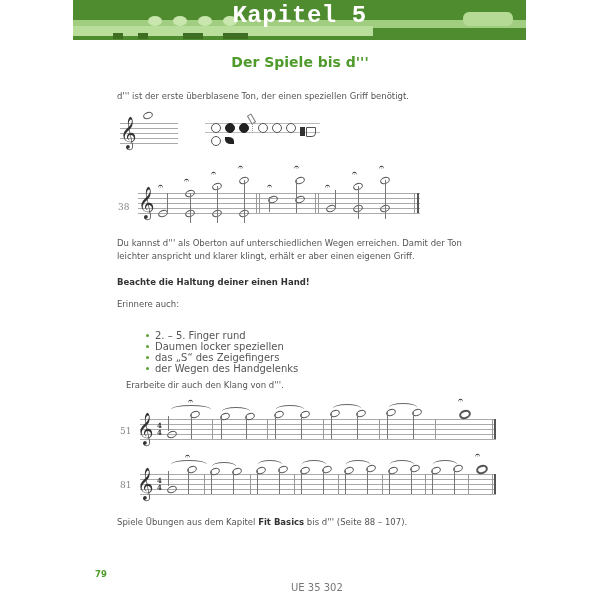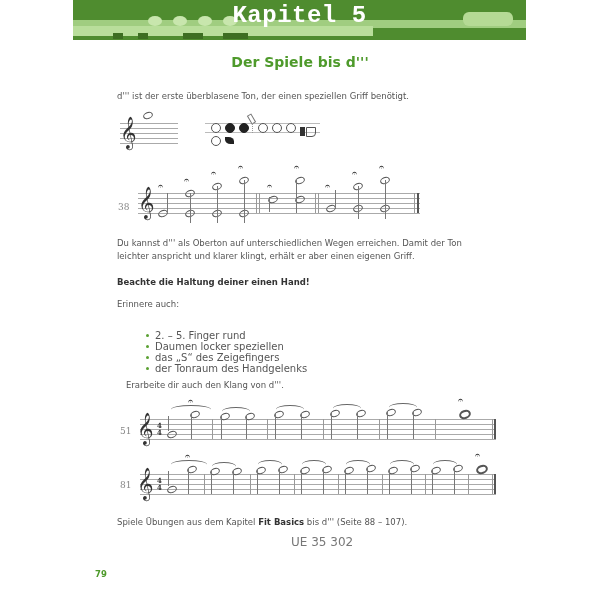--- a/index.html
+++ b/index.html
@@ -23,21 +23,21 @@
   .fermata { position: absolute; font-size: 9px; color: #333; font-family: "DejaVu Sans", sans-serif; }
   .slur { position: absolute; border-top: 1px solid #666; border-radius: 50% 50% 0 0; height: 8px; }
   .ex-num { position: absolute; font-family: "DejaVu Serif", serif; font-size: 9px; color: #888; }
   .timesig { position: absolute; font-family: "DejaVu Serif", serif; font-weight: bold; font-size: 7px; line-height: 7px; color: #333; }
   .hole { position: absolute; width: 8px; height: 8px; border: 1px solid #555; border-radius: 50%; background: #fff; }
   .hole.filled { background: #222; border-color: #222; }
   ul.bullets { position: absolute; left: 133px; top: 318px; margin: 12px; padding: 0; list-style: none; font-size: 10px; line-height: 11px; color: #555; }
   ul.bullets li { position: relative; padding-left: 10px; }
   ul.bullets li::before { content: ""; position: absolute; left: 1px; top: 4px; width: 3px; height: 3px; border-radius: 50%; background: #5aa032; }
   .page-num { position: absolute; left: 95px; top: 569px; font-size: 8.5px; font-weight: bold; color: #4e9a2b; }
-  .code { position: absolute; left: 291px; top: 535px; font-size: 12px; color: #777; }
+  .code { position: absolute; left: 291px; top: 582px; font-size: 10px; color: #777; }
 </style>
 </head>
 <body>
 
 <div class="banner">
   <div class="flute-body"></div>
   <div class="flute-body2"></div>
   <div class="flute-end"></div>
   <div class="key" style="left:75px"></div>
   <div class="key" style="left:100px"></div>
@@ -134,21 +134,21 @@
 </div>
 
 <div class="text" style="left:117px; top:237px; width:375px;">Du kannst d''' als Oberton auf unterschiedlichen Wegen erreichen. Damit der Ton leichter anspricht und klarer klingt, erhält er aber einen eigenen Griff.</div>
 
 <div class="text bold" style="left:117px; top:276px;">Beachte die Haltung deiner einen Hand!</div>
 <div class="text" style="left:117px; top:298px;">Erinnere auch:</div>
 <ul class="bullets">
   <li>2. – 5. Finger rund</li>
   <li>Daumen locker speziellen</li>
   <li>das „S“ des Zeigefingers</li>
-  <li>der Tonraum des Handgelenks</li>
+  <li>der Wegen des Handgelenks</li>
 </ul>
 
 <div class="text" style="left:117px; top:379px;padding-left:9px;">Erarbeite dir auch den Klang von d'''.</div>
 
 <div class="ex-num" style="left:120px; top:426px;">51</div>
 <div class="staff" style="left:140px; top:419px; width:356px; height:25px;">
   <div class="line" style="top:0;width:356px"></div>
   <div class="line" style="top:5px;width:356px"></div>
   <div class="line" style="top:10px;width:356px"></div>
   <div class="line" style="top:15px;width:356px"></div>

